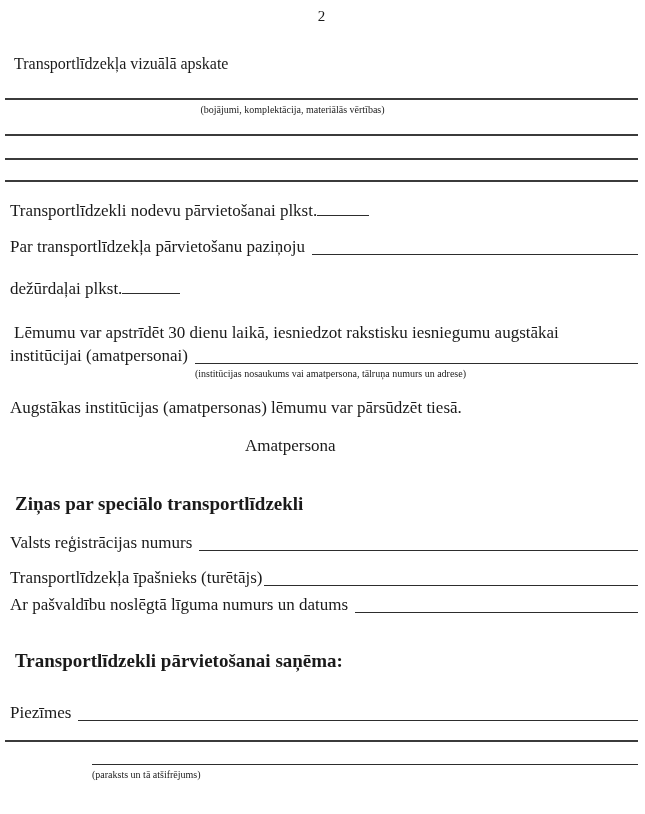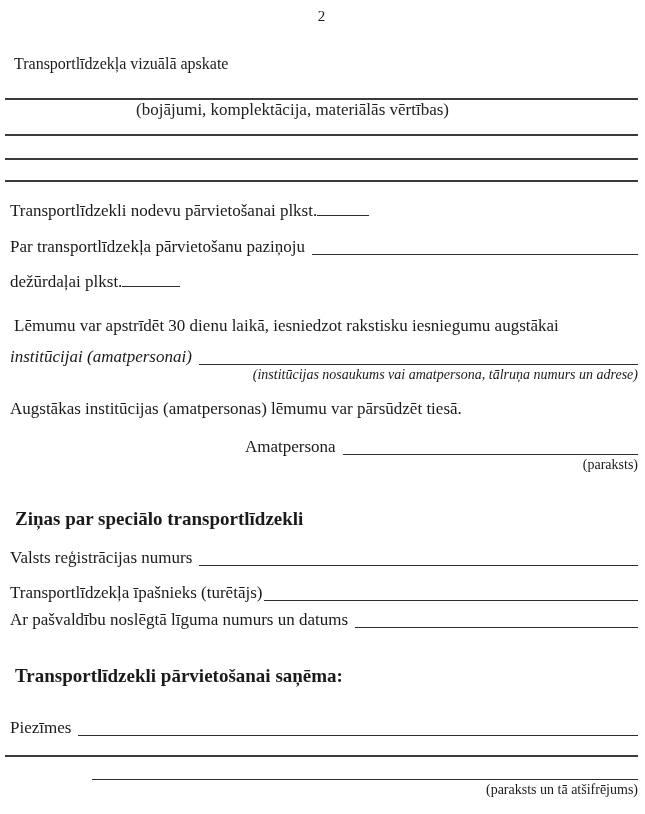--- a/index.html
+++ b/index.html
@@ -17,36 +17,36 @@
     overflow:hidden;
   }
   .txt { margin-left:5px; }
   .page-number { text-align:center; padding-top:7px; font-size:15px; line-height:18px; }
   .doc-heading { margin-top:27px; margin-left:9px; font-size:16px; }
   .rule { height:0; border-top:2px solid #3b3b3b; }
   .rule-1 { margin-top:23px; }
   .rule-2 { margin-top:17px; }
   .rule-3 { margin-top:22px; }
   .rule-4 { margin-top:20px; }
-  .caption { font-size:17px; line-height:14px; color:#222; }
+  .caption { font-size:10px; line-height:14px; color:#222; }
   .caption-center-block { width:575px; text-align:center; margin-top:3px; }
   .row { display:flex; align-items:flex-end; }
   .row .label { white-space:nowrap; }
   .fill { flex:1; height:0; border-bottom:1.6px solid #2d2d2d; margin-left:7px; margin-bottom:3px; }
   .row-cap { display:flex; align-items:flex-start; }
   .fillcol { flex:1; display:flex; flex-direction:column; margin-left:7px; }
   .fillcol .fline { height:19px; border-bottom:1.6px solid #2d2d2d; }
-  .fillcol .fcap { font-size:14px; line-height:14px; text-align:right; padding-top:3px; }
+  .fillcol .fcap { font-size:10px; line-height:14px; text-align:left; padding-top:3px; }
   .blank { display:inline-block; height:14px; border-bottom:1.6px solid #2d2d2d; vertical-align:baseline; }
   .bold-heading { font-weight:bold; margin-left:10px; font-size:19px; }
   .p-handover-1 { margin-top:17px; }
   .p-handover-2 { margin-top:13px; }
-  .p-handover-3 { margin-top:12px; }
+  .p-handover-3 { margin-top:19px; }
   .p-appeal { margin-top:21px; padding-left:4px; }
-  .appeal-line2-row { margin-top:8px;font-style:italic; }
+  .appeal-line2-row { margin-top:0; }
   .p-court { margin-top:15px; }
   .p-official { margin-top:15px; margin-left:240px; }
   .h-special { margin-top:35px; }
   .p-reg { margin-top:16px; }
   .p-owner { margin-top:12px;text-align:right; }
   .p-agreement { margin-top:4px;text-align:right; }
   .h-received { margin-top:33px; }
   .p-notes { margin-top:29px; }
   .rule-notes-2 { margin-top:16px; }
   .p-driver { margin-top:3px; margin-left:80px; }
@@ -81,24 +81,20 @@
     <span class="fillcol">
       <span class="fline"></span>
       <span class="fcap">(institūcijas nosaukums vai amatpersona, tālruņa numurs un adrese)</span>
     </span>
   </div>
 
   <div class="txt p-court">Augstākas institūcijas (amatpersonas) lēmumu var pārsūdzēt tiesā.</div>
 
   <div class="row-cap p-official">
     <span class="label">Amatpersona</span>
-    <span class="fillcol">
-      <span class="fline"></span>
-      <span class="fcap">(paraksts)</span>
-    </span>
   </div>
 
   <div class="bold-heading h-special">Ziņas par speciālo transportlīdzekli</div>
 
   <div class="txt row p-reg">
     <span class="label">Valsts reģistrācijas numurs</span>
     <span class="fill"></span>
   </div>
 
   <div class="txt row p-owner">

